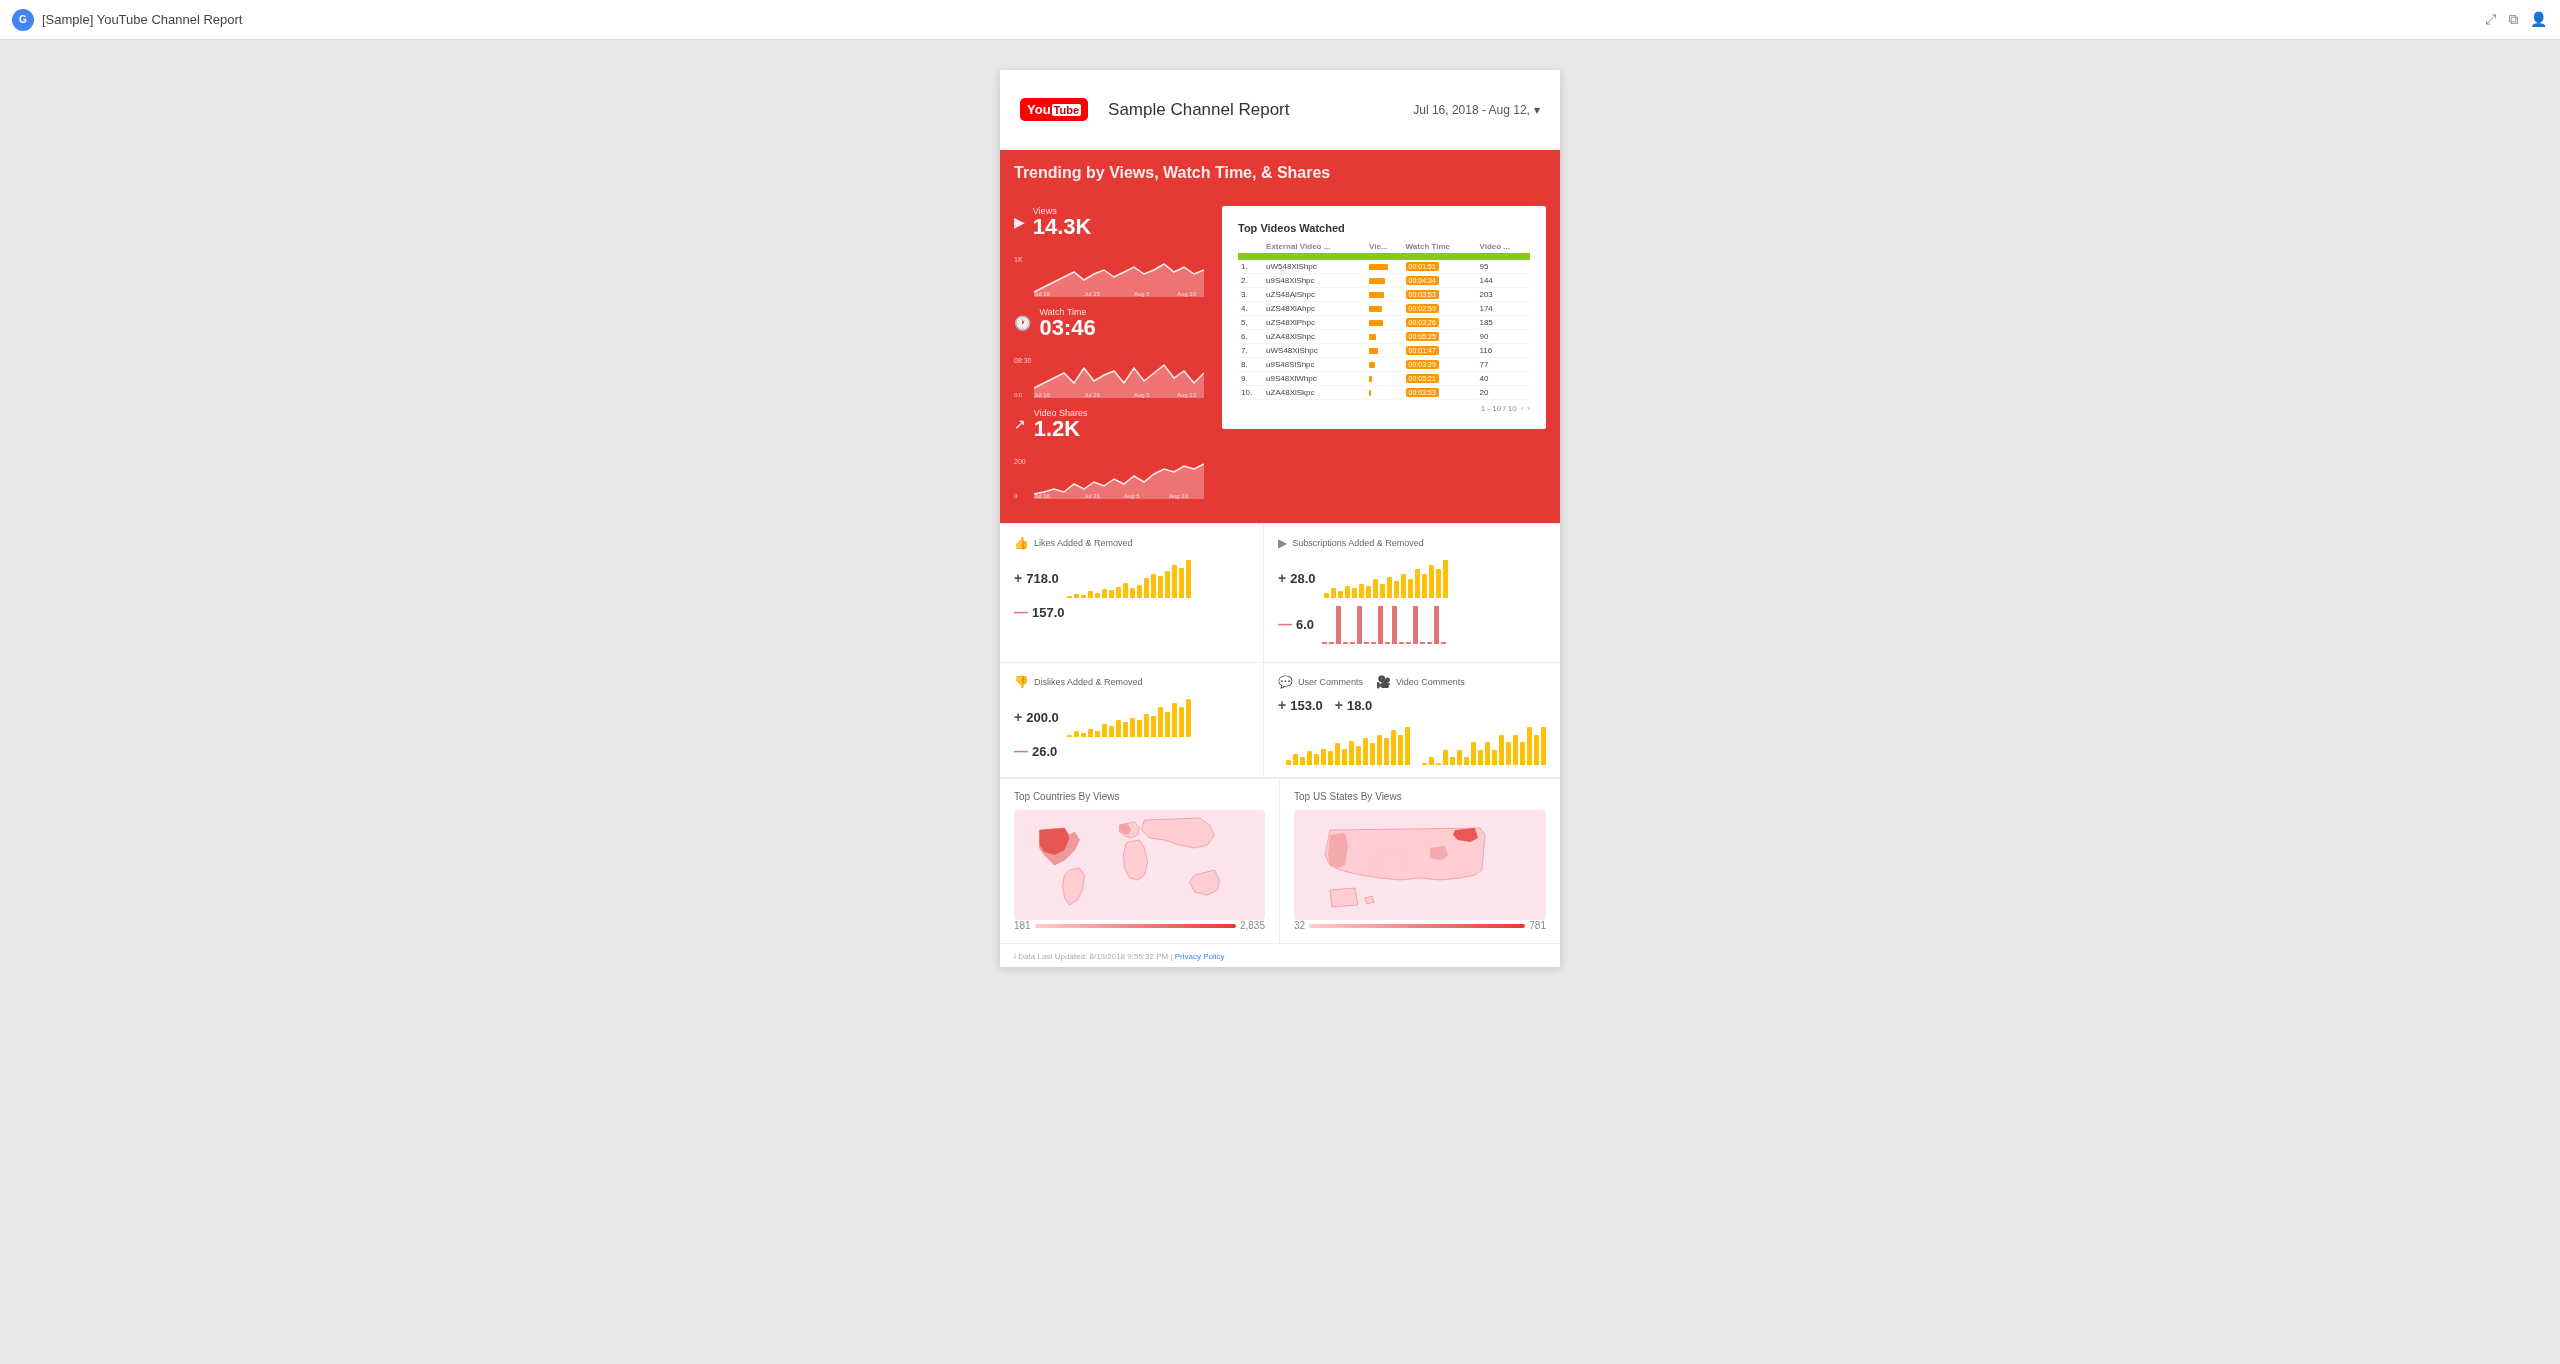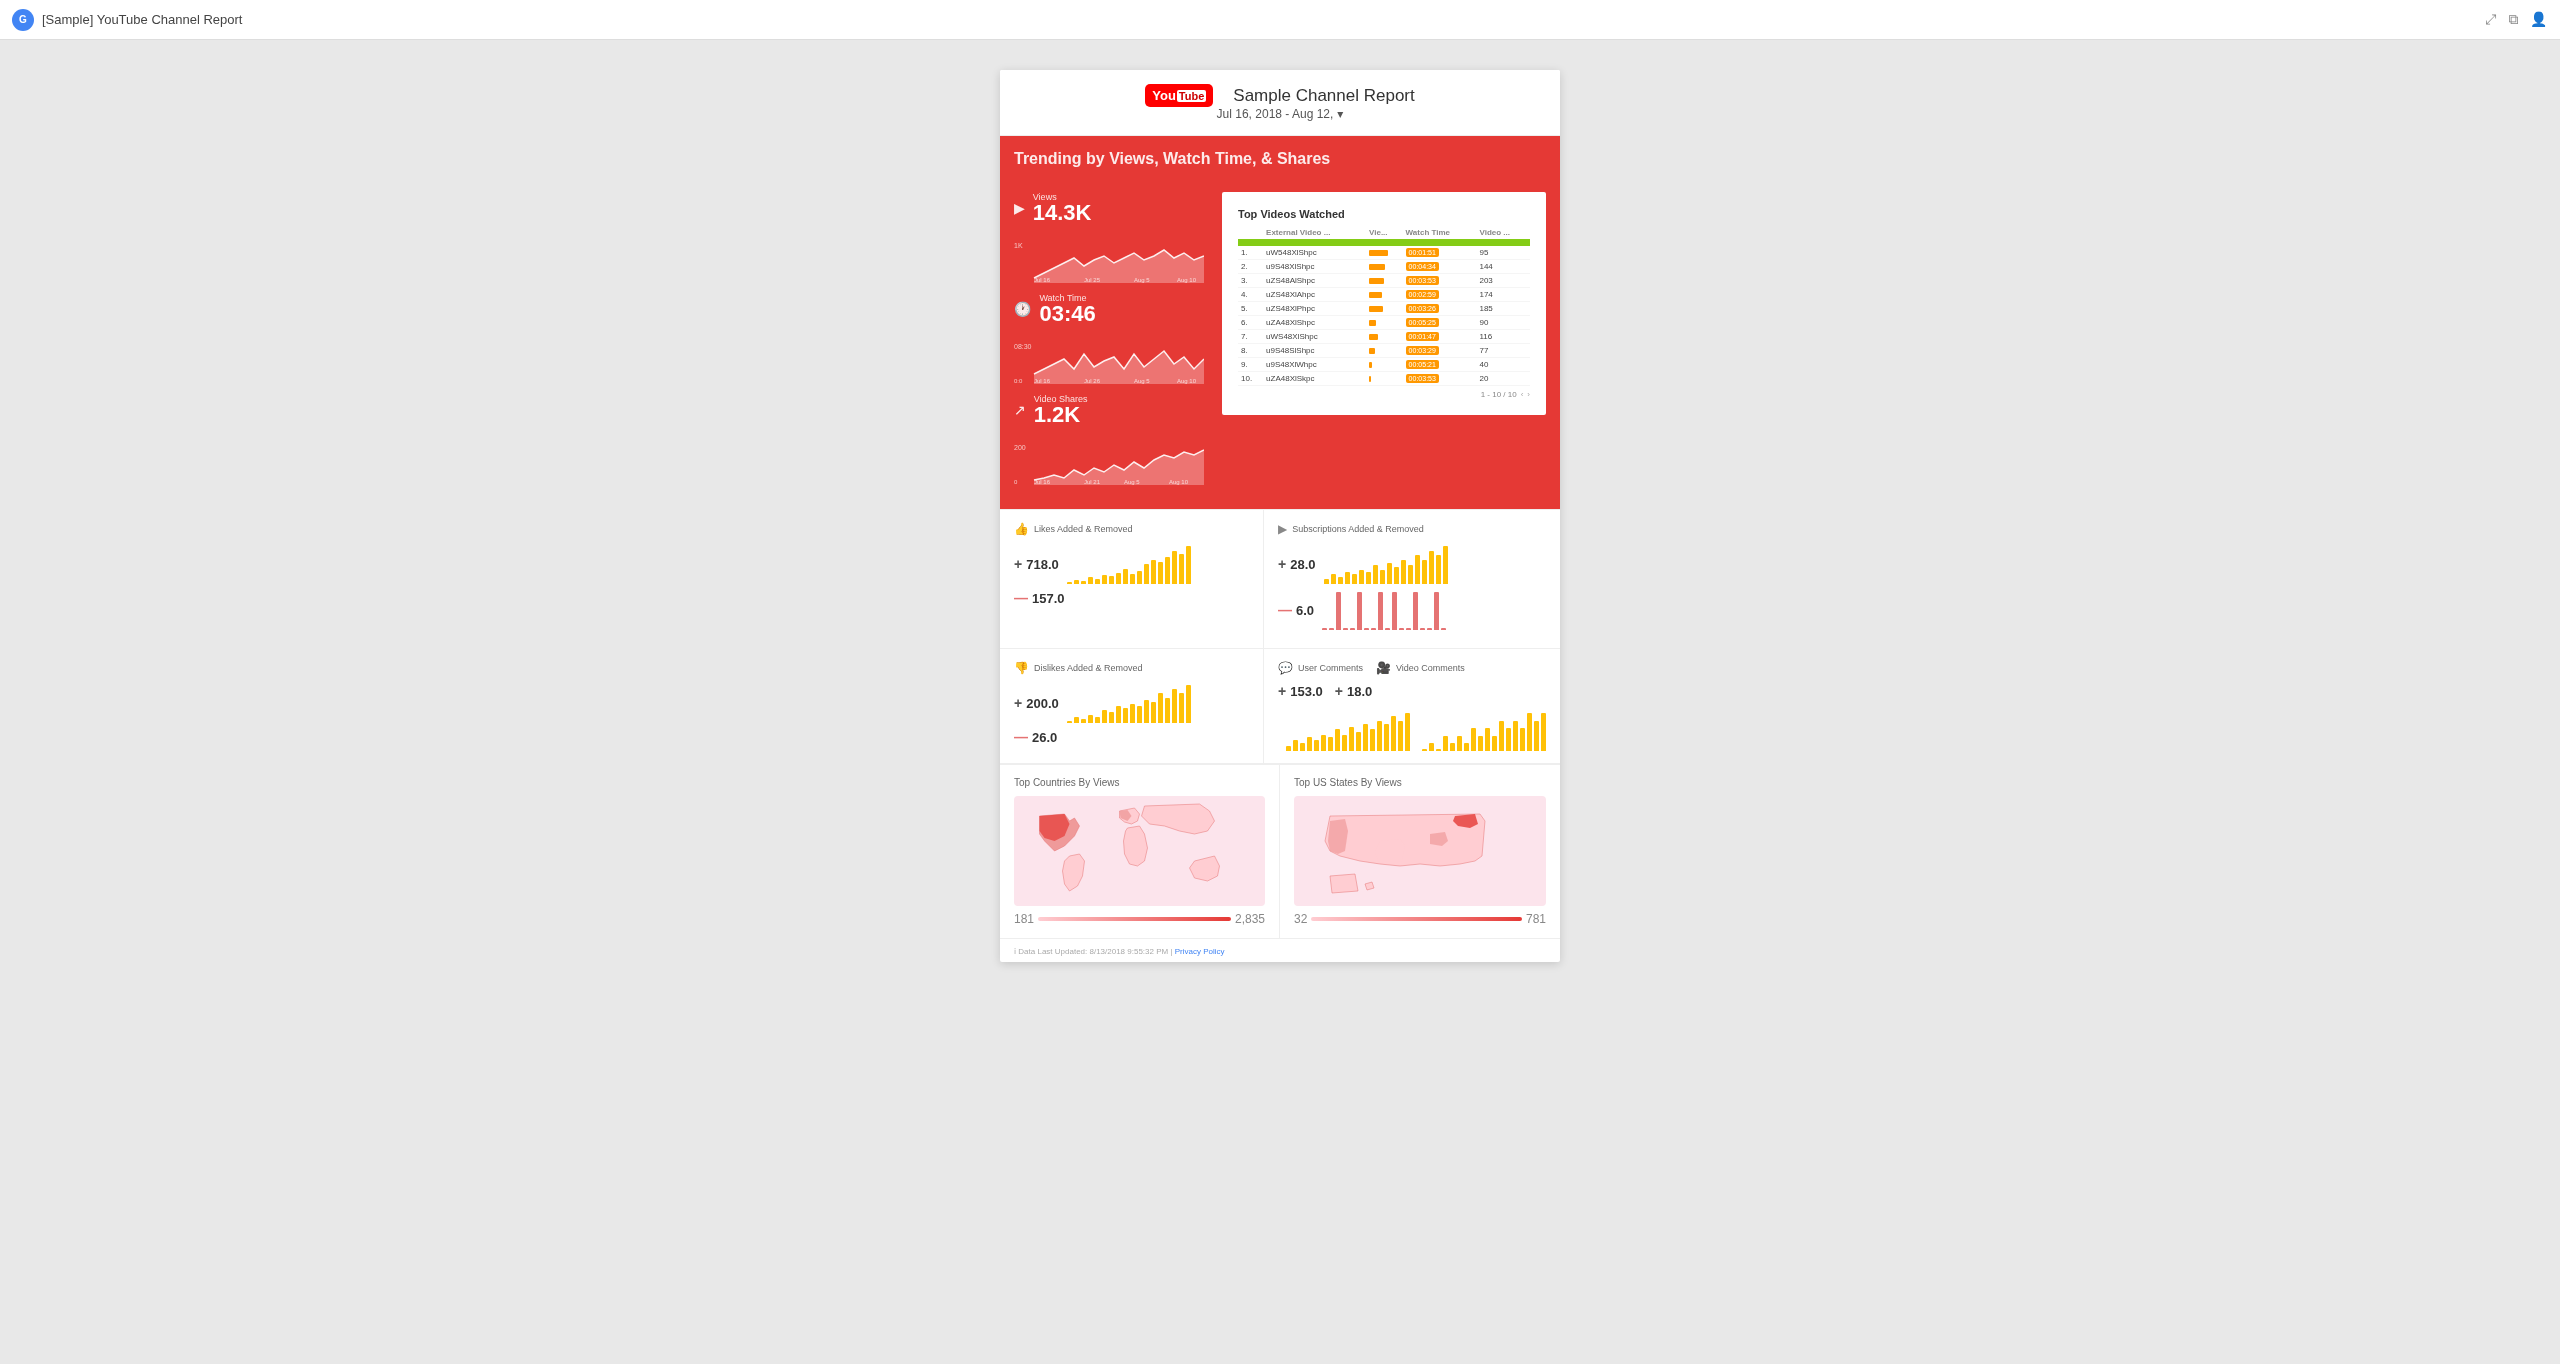--- a/index.html
+++ b/index.html
@@ -44,26 +44,25 @@
       background: #fff;
       width: 560px;
       border-radius: 2px;
       box-shadow: 0 2px 10px rgba(0,0,0,0.15);
       overflow: hidden;
     }
 
     
     .report-header {
       background: #fff;
-      padding: 14px 20px;
+      padding: 28px 20px;
       display: flex;
       align-items: center;
       justify-content: space-between;
       border-bottom: 1px solid #eee;
-      flex-direction: column;
     }
     .yt-logo-container { display: flex; align-items: center; gap: 10px; }
     .yt-logo {
       display: flex; align-items: center;
     }
     .yt-icon-red {
       background: #ff0000;
       border-radius: 5px;
       padding: 4px 7px;
       color: white;
@@ -229,22 +228,21 @@
       background: #fce4ec;
       border-radius: 4px;
       height: 110px;
       position: relative;
       overflow: hidden;
     }
     .map-legend {
       display: flex;
       align-items: center;
       gap: 4px;
-      margin-top: 6px;
-      font-size: 12px;
+      font-size: 10px;
       color: #888;
     }
     .legend-bar {
       flex: 1;
       height: 4px;
       background: linear-gradient(to right, #ffcdd2, #e53935);
       border-radius: 2px;
     }
 
     

